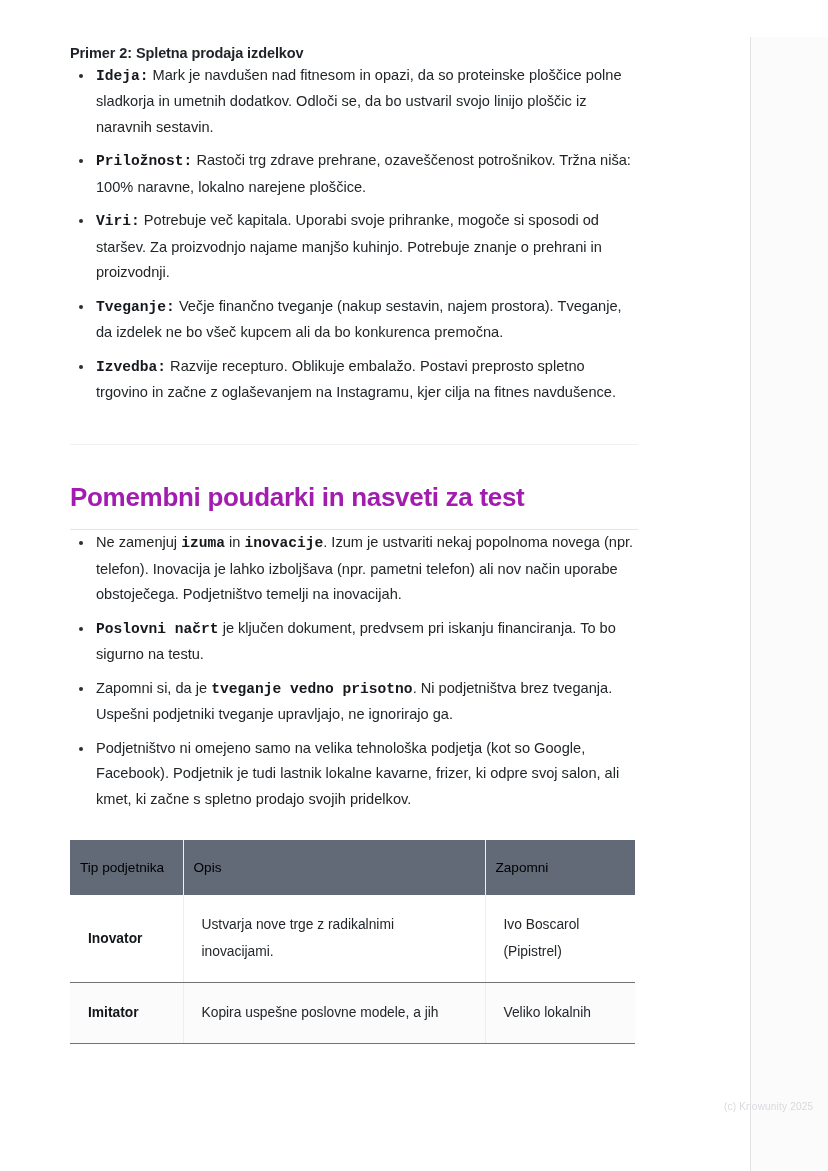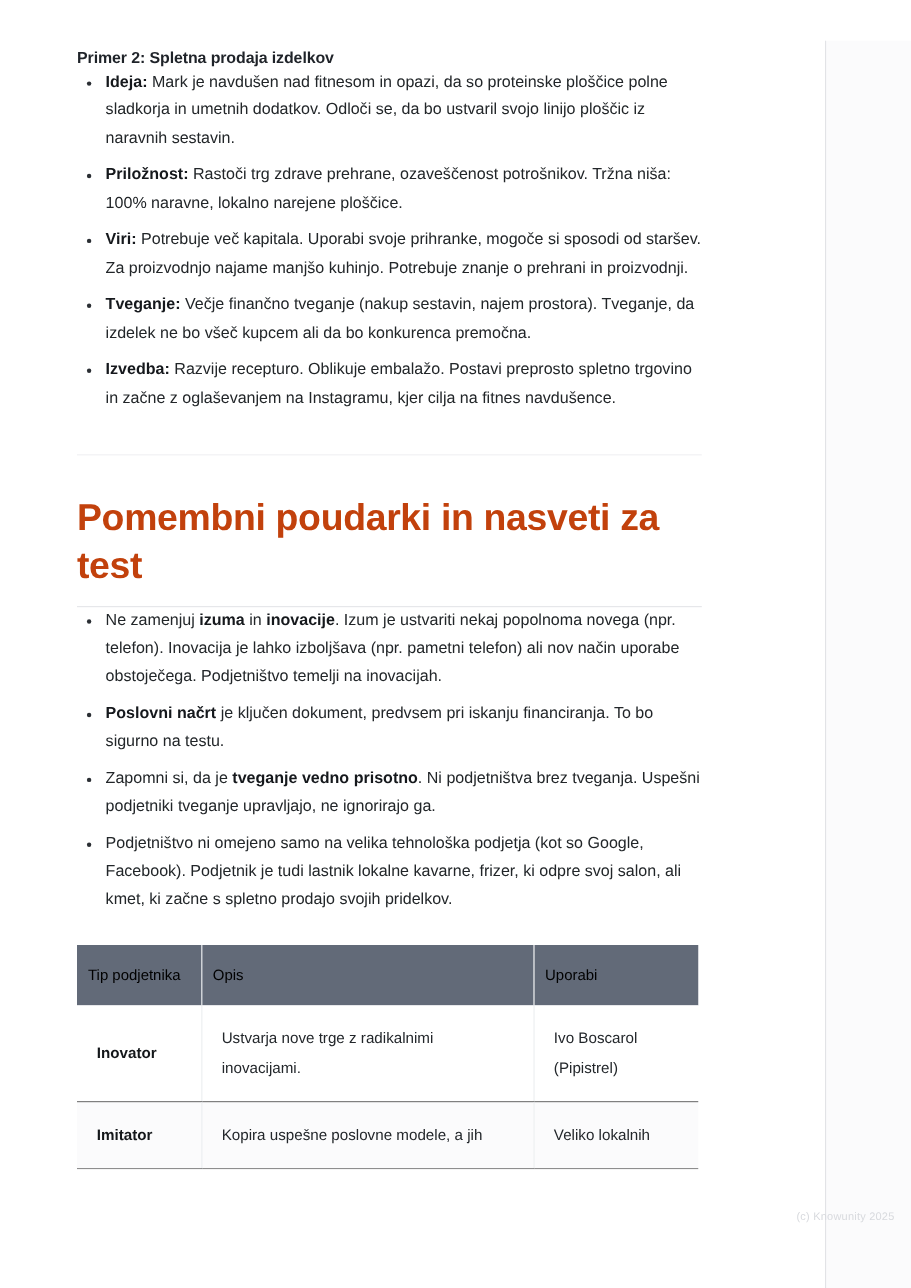--- a/index.html
+++ b/index.html
@@ -54,23 +54,23 @@
   .sub-head {
     font-size: 14.5px;
     font-weight: bold;
     color: #1f2329;
     letter-spacing: -0.1px;
     margin: 44px 0 0 0;
     line-height: 1.3;
   }
 
   h2.section-title {
-    font-size: 34px;
-    font-weight: bold;
-    color: #c2410c;
+    font-size: 26px;
+    font-weight: bold;
+    color: #a21caf;
     letter-spacing: -0.3px;
     margin: 0;
     padding: 0;
     line-height: 1.25;
   }
 
   .rule-light {
     height: 1px;
     background: #f0f0f2;
     border: 0;
@@ -103,20 +103,21 @@
     left: 9px;
     top: 11px;
     width: 4px;
     height: 4px;
     border-radius: 50%;
     background: #2a2e33;
   }
   ul.bullets b {
     font-weight: bold;
     color: #15181c;
+    font-family: Liberation Mono, monospace;
   }
 
   .list-block-1 { margin-top: 24px; }
   .list-block-2 { margin-top: 22px; }
 
   
   .tbl-wrap {
     margin-top: 28px;
     width: 565px;
     overflow: hidden;
@@ -212,21 +213,21 @@
       <table class="kw-table">
         <colgroup>
             <col class="c1">
             <col class="c2">
             <col class="c3">
           </colgroup>
         <thead>
           <tr>
             <th>Tip podjetnika</th>
             <th>Opis</th>
-            <th>Uporabi</th>
+            <th>Zapomni</th>
           </tr>
         </thead>
         <tbody>
           <tr>
             <td class="col-type">Inovator</td>
             <td>Ustvarja nove trge z radikalnimi inovacijami.</td>
             <td>Ivo Boscarol (Pipistrel)</td>
           </tr>
           <tr>
             <td class="col-type">Imitator</td>

